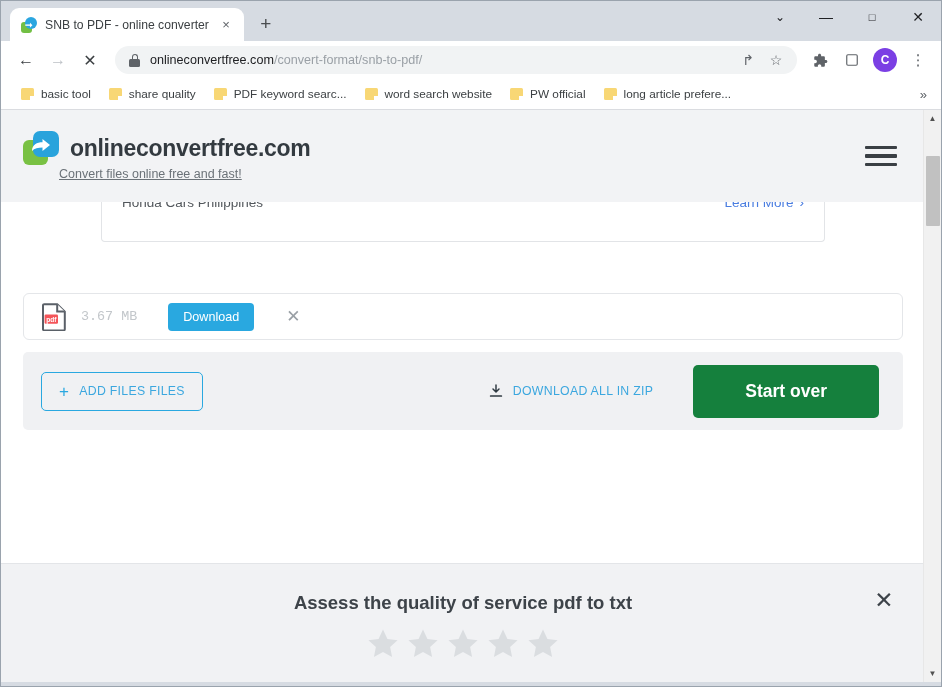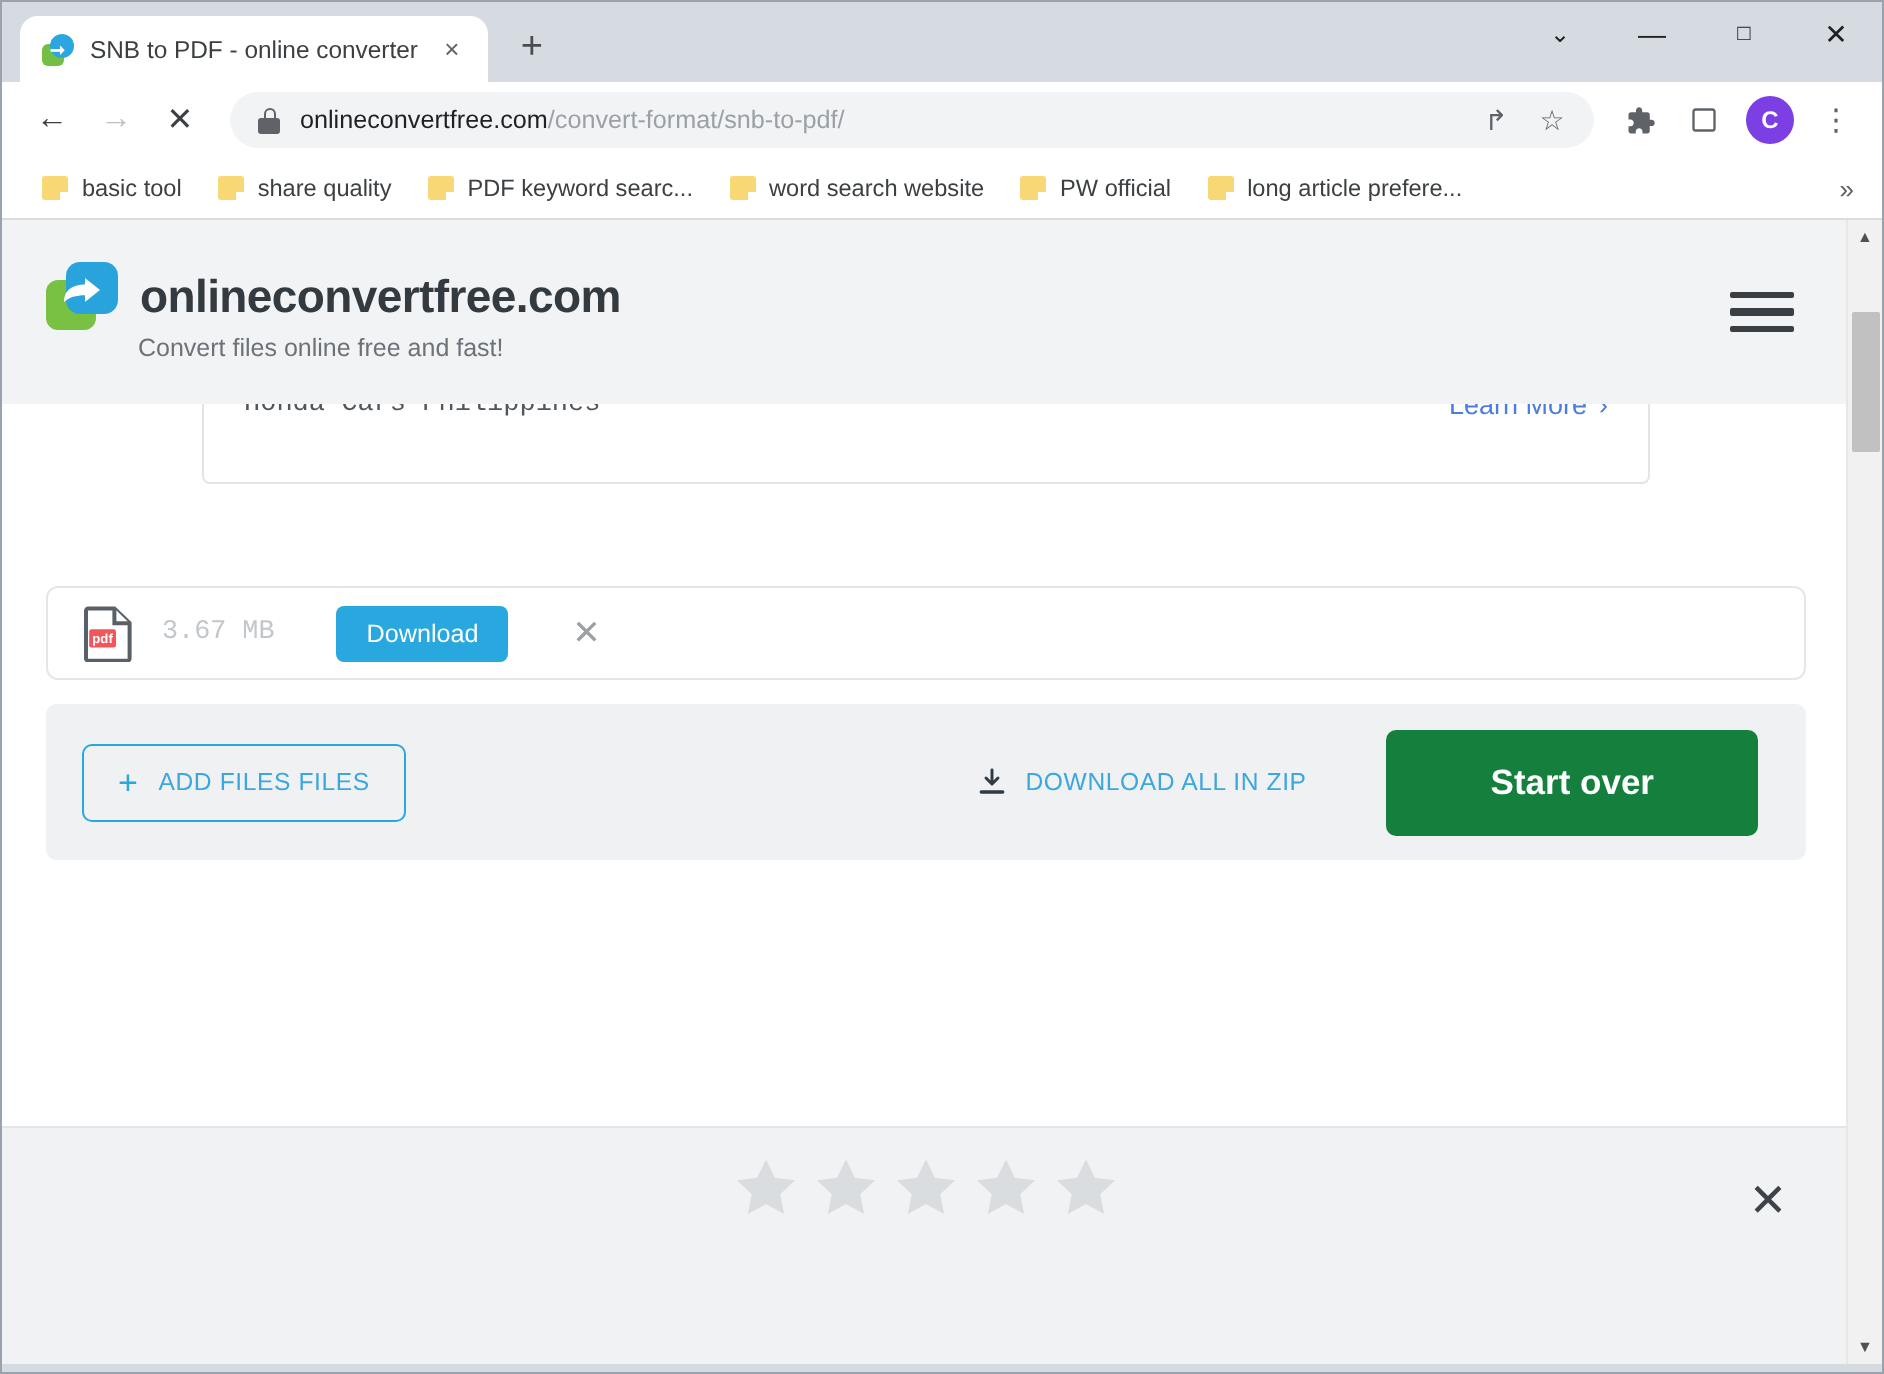--- a/index.html
+++ b/index.html
@@ -235,21 +235,22 @@
   .logo-arrow {
     position: absolute; left: 8px; top: 7px;
     width: 20px; height: 18px;
   }
   .brand-name {
     font-size: 23px; font-weight: bold; color: #333a40;
     letter-spacing: -0.3px;
   }
   .brand-tag {
     font-size: 12.5px; color: #6b7278;
-    margin-left: 46px;
+    margin-left: 36px;
+    text-decoration: underline;
   }
   .hamburger {
     margin-left: auto;
     width: 32px; height: 26px;
     display: flex; flex-direction: column; justify-content: space-between;
     padding: 3px 0;
   }
   .hamburger span {
     display: block; height: 3.4px; background: #3a3f44; border-radius: 1px;
   }
@@ -262,21 +263,20 @@
     border: 1px solid #e2e4e7;
     border-top: none;
     border-radius: 0 0 4px 4px;
     display: flex; align-items: flex-start; justify-content: space-between;
     padding: 0 20px;
     overflow: hidden;
   }
   .ad-title {
     font-size: 13.5px; color: #52575c;
     margin-top: -7px;
-    font-family: Liberation Mono, monospace;
   }
   .ad-link {
     font-size: 13.5px; color: #4a7de0;
     margin-top: -7px;
     display: flex; align-items: flex-end; gap: 6px;
   }
 
   
   .content { padding: 0 22px; }
   .file-row {
@@ -542,20 +542,21 @@
               <path d="M4 19.5 h16" stroke="#2f3a42" stroke-width="2.6" stroke-linecap="round"></path>
             </svg>
             <span>DOWNLOAD ALL IN ZIP</span>
           </span>
           <button class="start-over">Start over</button>
         </div>
 
       </div>
 
       <div class="rating">
+        <div class="rating-title">Assess the quality of service pdf to txt</div>
         <div class="stars">
           <svg class="star" viewBox="0 0 24 24">
               <path d="M12 2.4 l2.95 6.2 6.75.85 -4.95 4.6 1.3 6.65 -6.05 -3.35 -6.05 3.35 1.3 -6.65 -4.95 -4.6 6.75 -.85 z" fill="#dadde0"></path>
             </svg>
           <svg class="star" viewBox="0 0 24 24">
               <path d="M12 2.4 l2.95 6.2 6.75.85 -4.95 4.6 1.3 6.65 -6.05 -3.35 -6.05 3.35 1.3 -6.65 -4.95 -4.6 6.75 -.85 z" fill="#dadde0"></path>
             </svg>
           <svg class="star" viewBox="0 0 24 24">
               <path d="M12 2.4 l2.95 6.2 6.75.85 -4.95 4.6 1.3 6.65 -6.05 -3.35 -6.05 3.35 1.3 -6.65 -4.95 -4.6 6.75 -.85 z" fill="#dadde0"></path>
             </svg>

